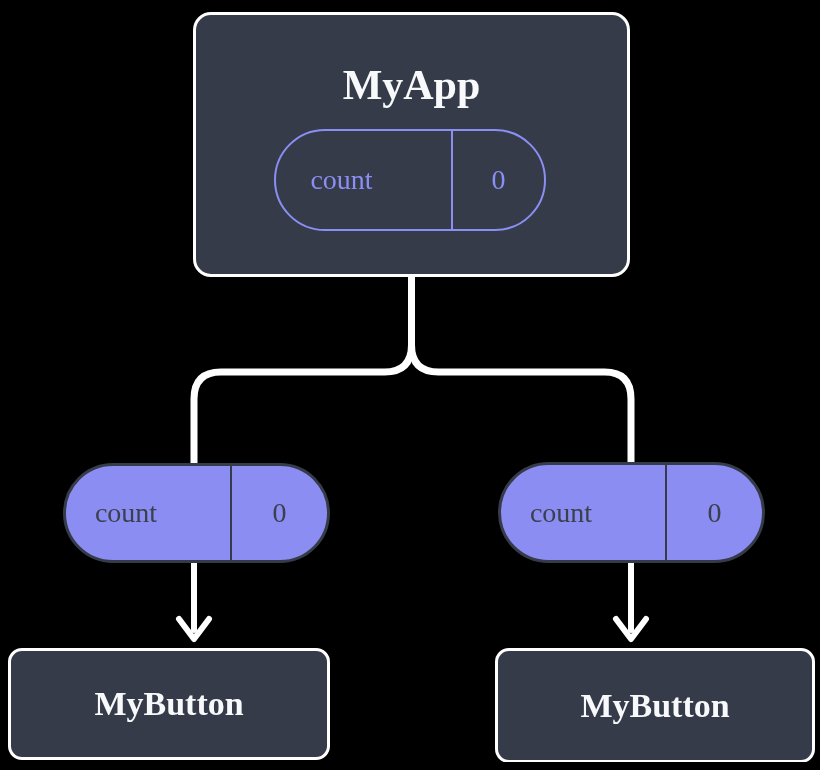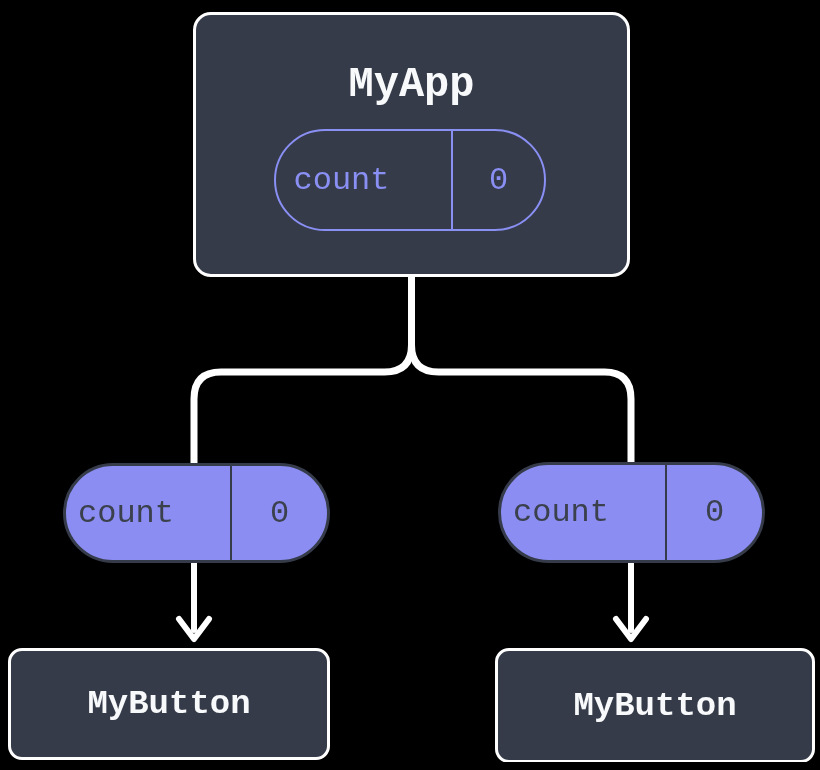--- a/index.html
+++ b/index.html
@@ -5,21 +5,21 @@
   html, body {
     margin: 0;
     padding: 0;
     background: #000000;
   }
   .canvas {
     position: relative;
     width: 820px;
     height: 762px;
     background: var(--background, #000);
-    font-family: Liberation Mono, monospace;
+    font-family: Liberation Serif, serif;
     overflow: hidden;
   }
   .connectors {
     position: absolute;
     left: 0; top: 0;
     width: 820px; height: 770px;
   }
   .conn {
     stroke: var(--connector, #fff);
     stroke-width: 7;
@@ -58,21 +58,21 @@
     font-size: 42px;
     line-height: 56px;
     font-weight: 700;
   }
   .pill {
     position: absolute;
     box-sizing: border-box;
     display: flex;
     align-items: stretch;
     border-radius: 60px;
-    font-size: 32px;
+    font-size: 28px;
     overflow: hidden;
     gap: 44px;
   }
   .pill .pill-name {
     flex: 1;
     display: flex;
     align-items: center;
     justify-content: center;
   }
   .pill .pill-value {

